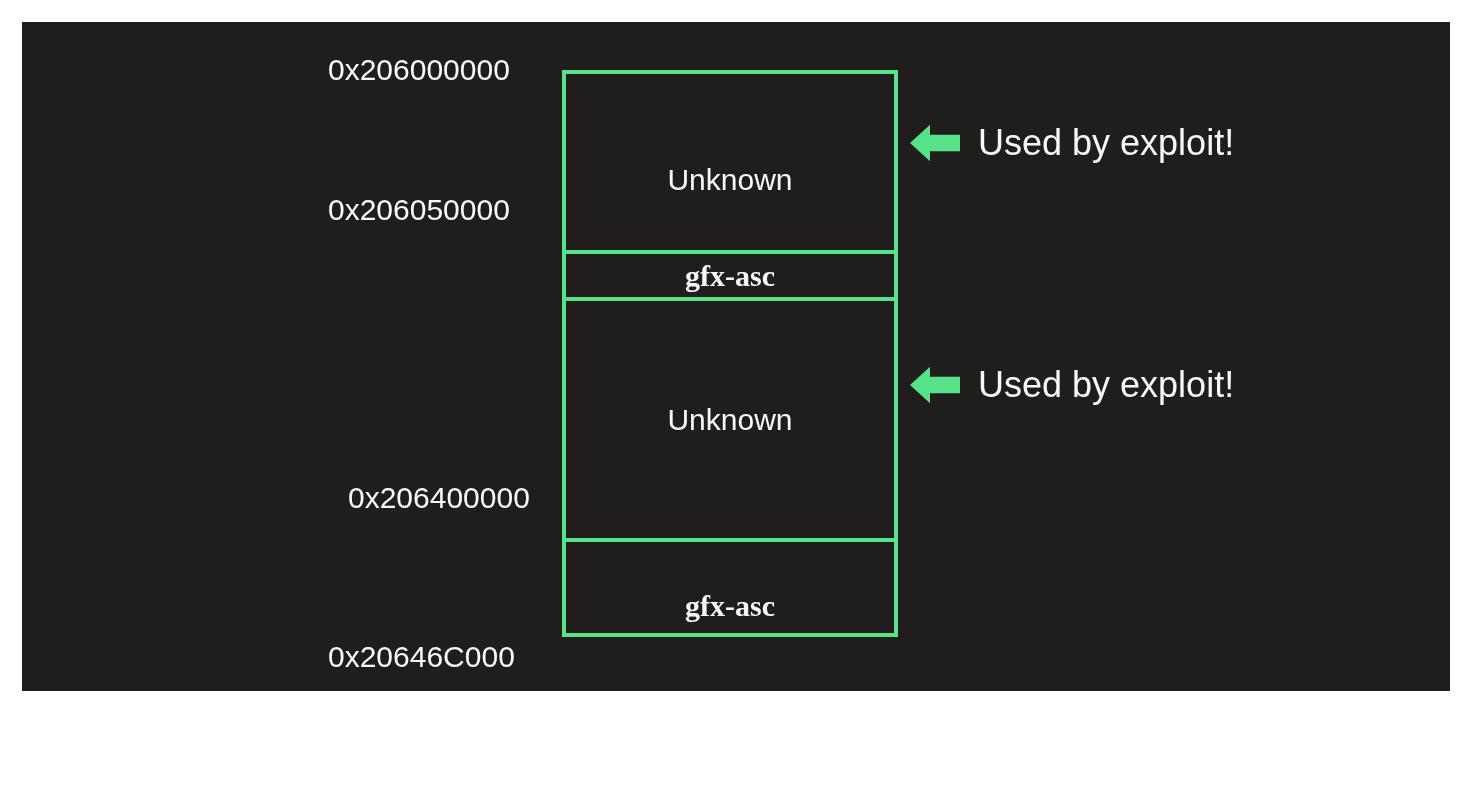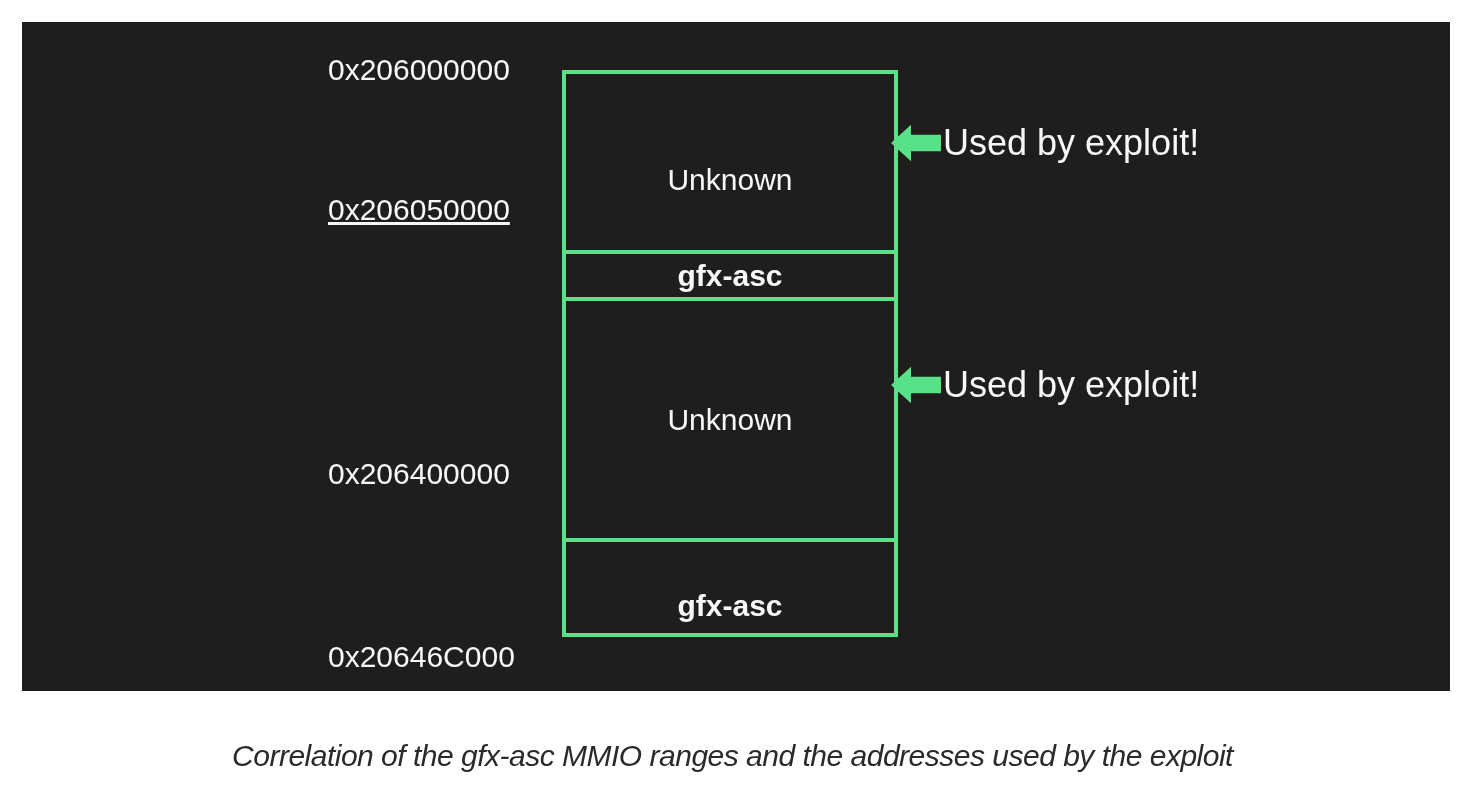--- a/index.html
+++ b/index.html
@@ -29,23 +29,23 @@
     position: absolute;
     left: 306px;
     width: 230px;
     height: 34px;
     line-height: 34px;
     font-size: 30px;
     color: var(--text_light, #f7f7f7);
     white-space: nowrap;
   }
   .addr-0 { top: 31px; }
-  .addr-1 { top: 171px; text-decoration: underline; }
+  .addr-1 { top: 171px; }
   .addr-2 { top: 218px; }
-  .addr-3 { top: 435px; }
+  .addr-3 { top: 459px; margin-left: 20px; }
   .addr-4 { top: 618px; }
 
   
   .membox {
     position: absolute;
     left: 540px;
     top: 48px;
     width: 336px;
     height: 567px;
     box-sizing: border-box;
@@ -60,30 +60,30 @@
     align-items: center;
     justify-content: center;
     font-size: 30px;
     color: var(--text_light, #f7f7f7);
     margin-top: 36px;
   }
   .seg-0 { top: 0px;   height: 140px; }
   .seg-1 { top: 140px; height: 47px;  border-top: 4px solid var(--accent_green, #58e287); }
   .seg-2 { top: 187px; height: 241px; border-top: 4px solid var(--accent_green, #58e287); }
   .seg-3 { top: 428px; height: 131px; border-top: 4px solid var(--accent_green, #58e287); }
-  .seg.bold { font-weight: bold; }
+  .seg.bold { font-weight: bold; font-family: Liberation Serif, serif; }
 
   
   .annot {
     position: absolute;
-    left: 869px;
+    left: 888px;
     height: 60px;
     display: flex;
     align-items: center;
-    gap: 2px;
+    gap: 18px;
     white-space: nowrap;
   }
   .annot-0 { top: 91px; }
   .annot-1 { top: 333px; }
   .annot .arrow-icon {
     width: 50px;
     height: 40px;
     flex: 0 0 auto;
   }
   .annot .arrow-icon polygon {
@@ -144,14 +144,13 @@
 
     <div class="annot annot-1">
       <svg class="arrow-icon" viewBox="0 0 60 44" xmlns="http://www.w3.org/2000/svg">
         <polygon points="0,22 24,0 24,12 60,12 60,32 24,32 24,44"></polygon>
       </svg>
       <span class="annot-text">Used by exploit!</span>
     </div>
 
   </div>
 
-  <div class="caption">Correlation of the gfx-asc MMIO ranges and the addresses used by the exploit</div>
 </div>
 
 </body></html>

